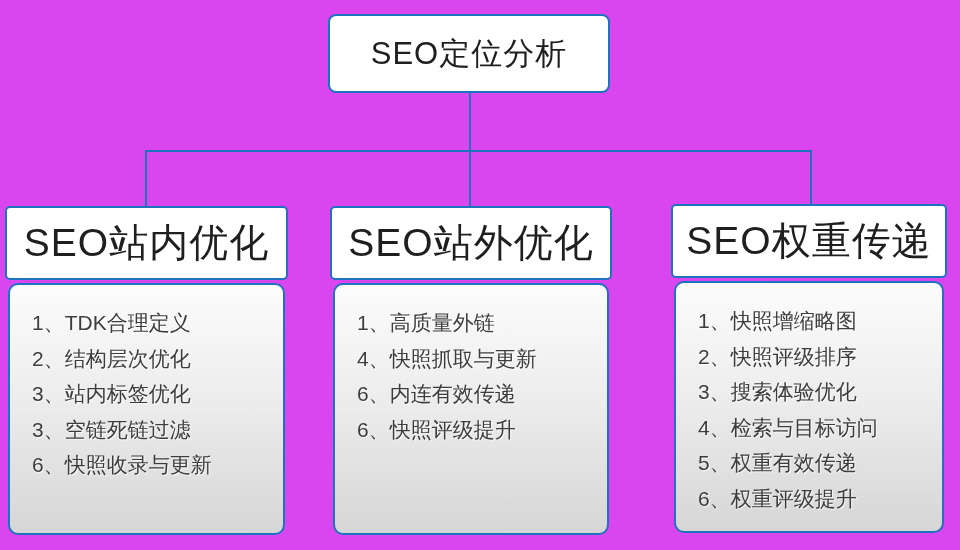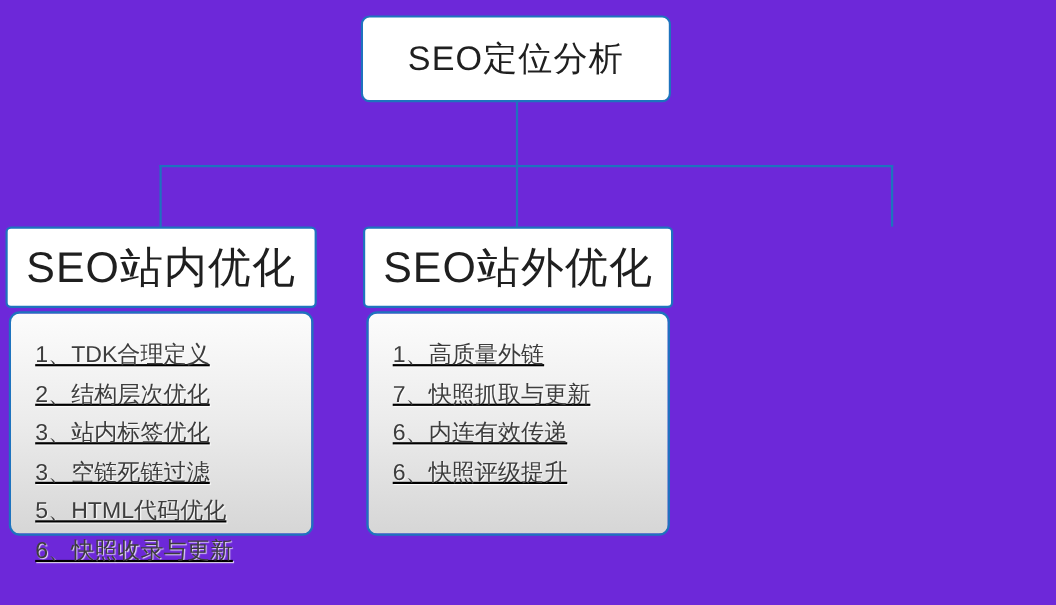--- a/index.html
+++ b/index.html
@@ -10,21 +10,21 @@
     --grad-mid:#ececec;
     --grad-bottom:#d6d6d6;
   }
   *{margin:0;padding:0;box-sizing:border-box;}
   html,body{background:#ffffff;}
   body{
     font-family:"Liberation Sans","DejaVu Sans",sans-serif;
     width:960px;height:550px;overflow:hidden;
   }
   .canvas{
-    position:relative;width:960px;height:550px;background:#6d28d9;
+    position:relative;width:960px;height:550px;background:#d946ef;
   }
   .connector{
     position:absolute;background:var(--accent);
   }
   .node{
     position:absolute;background:#ffffff;
     border:2px solid var(--accent);
     display:flex;align-items:center;justify-content:center;
     color:var(--text-dark);
   }
@@ -34,25 +34,24 @@
     font-size:31px;letter-spacing:1px;
   }
   .branch{position:absolute;}
   .branch-header{
     position:absolute;left:0;top:0;height:74px;width:100%;
     background:#ffffff;border:2px solid var(--accent);border-radius:5px;
     display:flex;align-items:center;justify-content:center;
     font-size:39px;letter-spacing:1px;color:var(--text-dark);
   }
   .branch-list{
-    position:absolute;top:77px;left:3px;right:3px;height:204px;
+    position:absolute;top:77px;left:3px;right:3px;height:252px;
     border:2px solid var(--accent);border-radius:10px;
     background:linear-gradient(180deg,var(--grad-top) 0%,var(--grad-mid) 48%,var(--grad-bottom) 100%);
     padding:20px 0 0 22px;
-    text-decoration:underline;
   }
   .branch-item{
     font-size:21px;line-height:35.5px;
     color:var(--text-item);
     text-shadow:1px 1px 1px rgba(255,255,255,0.85);
     white-space:nowrap;
   }
   #branch-0{left:5px;top:206px;width:283px;height:330px;}
   #branch-1{left:330px;top:206px;width:282px;height:330px;}
   #branch-2{left:671px;top:204px;width:276px;height:330px;}
@@ -73,31 +72,43 @@
 
   <div class="branch" id="branch-0">
     <div class="branch-header">
       <span>SEO站内优化</span>
     </div>
     <div class="branch-list">
       <div class="branch-item">1、TDK合理定义</div>
       <div class="branch-item">2、结构层次优化</div>
       <div class="branch-item">3、站内标签优化</div>
       <div class="branch-item">3、空链死链过滤</div>
-      <div class="branch-item">5、HTML代码优化</div>
       <div class="branch-item">6、快照收录与更新</div>
     </div>
   </div>
 
   <div class="branch" id="branch-1">
     <div class="branch-header">
       <span>SEO站外优化</span>
     </div>
     <div class="branch-list">
       <div class="branch-item">1、高质量外链</div>
-      <div class="branch-item">7、快照抓取与更新</div>
+      <div class="branch-item">4、快照抓取与更新</div>
       <div class="branch-item">6、内连有效传递</div>
       <div class="branch-item">6、快照评级提升</div>
     </div>
   </div>
 
+  <div class="branch" id="branch-2">
+    <div class="branch-header">
+      <span>SEO权重传递</span>
+    </div>
+    <div class="branch-list">
+      <div class="branch-item">1、快照增缩略图</div>
+      <div class="branch-item">2、快照评级排序</div>
+      <div class="branch-item">3、搜索体验优化</div>
+      <div class="branch-item">4、检索与目标访问</div>
+      <div class="branch-item">5、权重有效传递</div>
+      <div class="branch-item">6、权重评级提升</div>
+    </div>
+  </div>
 
 </div>
 
 </body></html>

